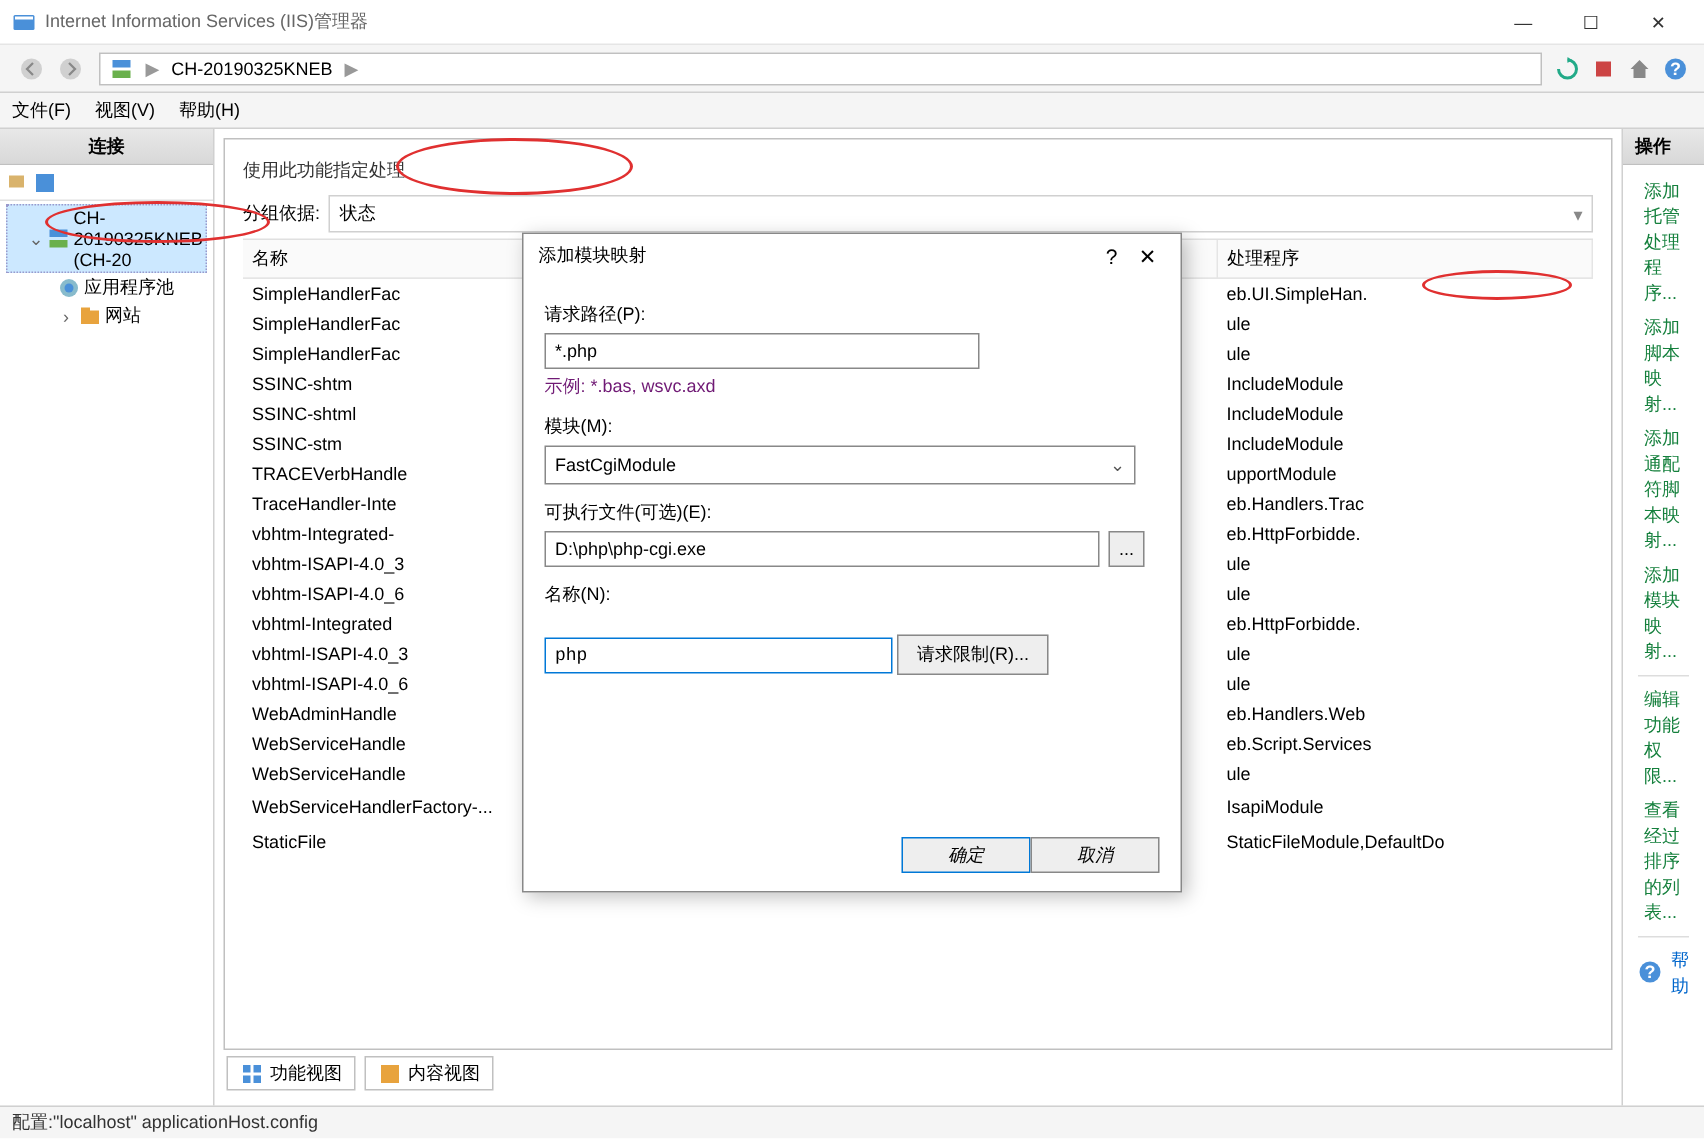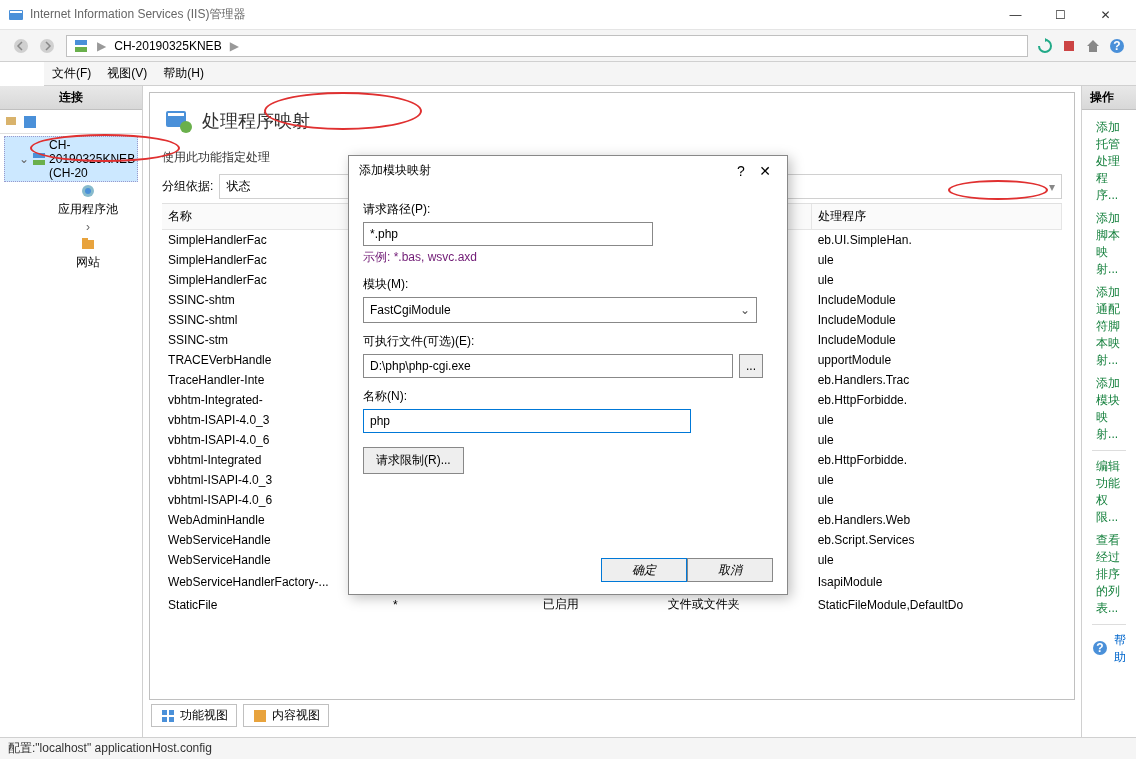--- a/index.html
+++ b/index.html
@@ -11,34 +11,34 @@
 .titlebar .win-btn { width: 45px; height: 28px; display: flex; align-items: center; justify-content: center; color: #333; }
 
 .navbar { height: 32px; background: #f5f5f5; border-bottom: 1px solid #d0d0d0; display: flex; align-items: center; padding: 0 8px; }
 .nav-btn { width: 26px; height: 24px; display: flex; align-items: center; justify-content: center; color: #888; }
 .nav-btn svg { fill: #888; }
 .navbar .address { flex: 1; background: #fff; border: 1px solid #c0c0c0; height: 22px; margin: 0 6px; display: flex; align-items: center; padding: 0 6px; gap: 8px; }
 .navbar .address .sep { color: #999; }
 .navbar .tools { display: flex; gap: 2px; }
 .tool-btn { width: 22px; height: 22px; border: 1px solid transparent; display: flex; align-items: center; justify-content: center; }
 
-.menubar { height: 24px; background: #f5f5f5; border-bottom: 1px solid #d0d0d0; display: flex; align-items: center; padding: 0 8px; gap: 16px; margin-left: 44px; }
+.menubar { height: 24px; background: #f5f5f5; border-bottom: 1px solid #d0d0d0; display: flex; align-items: center; padding: 0 8px; gap: 16px; }
 .menubar span { color: #000; }
 
 .main-area { display: flex; height: calc(759px - 30px - 32px - 24px - 22px); }
 
 .left-pane { width: 215px; border-right: 1px solid #d0d0d0; display: flex; flex-direction: column; }
 .left-header { background: linear-gradient(#e8e8e8,#d8d8d8); border-bottom: 1px solid #c0c0c0; padding: 3px 8px; font-weight: bold; text-align: center; }
 .left-toolbar { height: 24px; border-bottom: 1px solid #e0e0e0; display:flex; align-items:center; padding:0 4px; gap:2px;}
 .tree { padding: 2px 4px; position: relative; }
 .tree-row { display: flex; align-items: center; gap: 2px; padding: 1px 0; }
 .tree-row.selected { background: #cce8ff; border: 1px dotted #99c; }
 .tree-row .toggle { width: 12px; text-align: center; color: #666; }
 .tree-row.l1 { padding-left: 14px; }
-.tree-row.l2 { padding-left: 34px; flex-direction: column; }
+.tree-row.l2 { padding-left: 34px; }
 .tree-icon { width: 16px; height: 16px; display:inline-flex; align-items:center; justify-content:center;}
 
 .center-pane { flex: 1; padding: 6px; display: flex; flex-direction: column; border-right:1px solid #d0d0d0;}
 .panel { flex:1; border: 1px solid #c0c0c0; padding: 8px 12px; display:flex; flex-direction:column; overflow:hidden;}
 .panel-title-row { display: flex; align-items: center; gap: 8px; margin: 4px 0 8px; position:relative;}
 .panel-title { font-size: 18px; color: #333; }
 .panel-desc { color: #333; margin: 4px 0 8px; }
 .group-row { display:flex; align-items:center; gap:6px; margin-bottom:4px;}
 .group-border { border: 1px solid #d0d0d0; flex:1; padding:3px 6px; display:flex; align-items:center; gap:4px;}
 .listview { flex:1; border-top: 1px solid #e0e0e0; overflow-x:auto; overflow-y:hidden; }
@@ -64,21 +64,21 @@
 .dialog-title .close, .dialog-title .help { width:24px; text-align:center; font-size:14px;}
 .dialog-body { padding: 6px 14px; }
 .dialog-body .label { margin: 6px 0 4px; }
 .dialog-body .input { width: 290px; height: 24px; border:1px solid #888; padding:2px 6px; }
 .dialog-body .input.wide { width: 370px; }
 .dialog-body .input-row { display:flex; align-items:center; gap:6px;}
 .dialog-body .select { width: 394px; height: 26px; border:1px solid #888; padding:2px 6px; display:flex; align-items:center; justify-content:space-between;}
 .dialog-body .select .arrow { color:#555; }
 .dialog-body .browse { width: 24px; height:24px; border:1px solid #888; background:#eee; display:flex; align-items:center; justify-content:center;}
 .dialog-body .hint { color:#701a75; margin-top:3px; }
-.dialog-body .input.focused { border:1px solid #0078d7; width:328px; }
+.dialog-body .input.focused { border:1px solid #0078d7; width:232px;font-family:Liberation Mono, monospace; }
 .dialog-body .btn-small { display:inline-block; padding: 4px 12px; border:1px solid #888; background:#eee; margin-top:14px;}
 .dialog-footer { position:absolute; bottom:12px; right:14px; display:flex; gap:0;font-style:italic;}
 .dialog-footer .btn { width: 86px; height:24px; border:1px solid #888; background:#eee; display:flex; align-items:center; justify-content:center;}
 .dialog-footer .btn.primary { border:1px solid #0078d7; }
 
 .oval { position:absolute; border:2px solid #e03030; border-radius:50%; pointer-events:none; z-index:200;}
 
 .icon-svg { width:16px; height:16px; }
 </style>
 </head>
@@ -199,30 +199,20 @@
               <rect x="2" y="2" width="6" height="3" fill="#e8a33d"></rect>
             </svg>
           </span>
         <span>网站</span>
       </div>
     </div>
   </div>
 
   <div class="center-pane">
     <div class="panel">
-      <div class="panel-title-row">
-        <span class="tree-icon" style="width:32px;height:32px;">
-            <svg width="32" height="32" viewBox="0 0 32 32">
-              <rect x="4" y="6" width="20" height="16" fill="#4a90d9" rx="2"></rect>
-              <rect x="6" y="8" width="16" height="3" fill="#fff"></rect>
-              <circle cx="24" cy="22" r="6" fill="#6ab04c"></circle>
-            </svg>
-          </span>
-        <span class="panel-title">处理程序映射</span>
-      </div>
       <div class="panel-desc">使用此功能指定处理</div>
       <div class="group-row">
         <span>分组依据:</span>
         <div class="group-border">
           <span>状态</span>
           <span style="margin-left:auto;color:#888;">▾</span>
         </div>
       </div>
       <div class="listview">
         <table>

